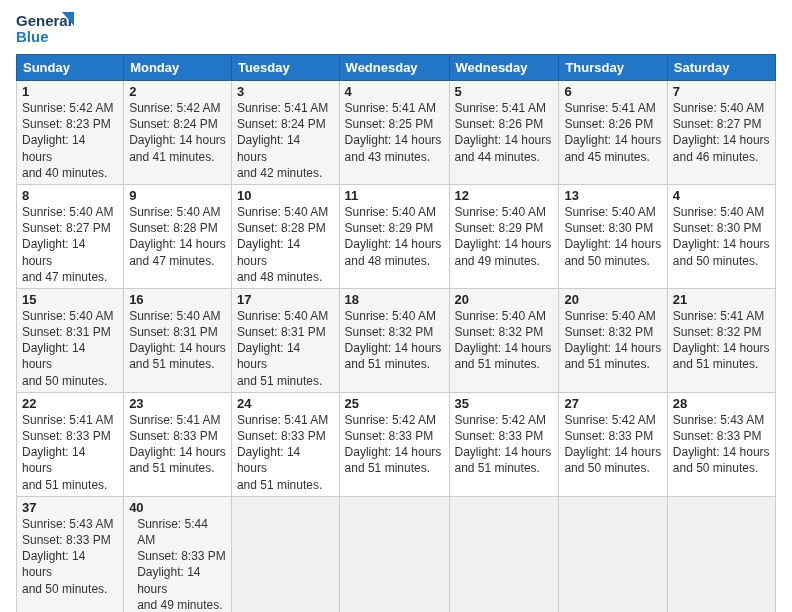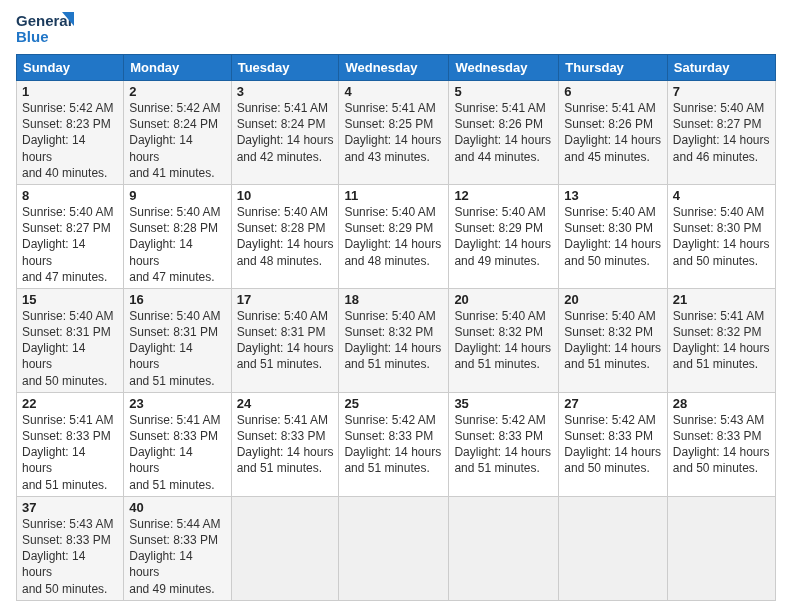--- a/index.html
+++ b/index.html
@@ -324,21 +324,21 @@
         <tr>
           <td>
             <span class="day-num">37</span>
             <div class="cell-text" style="white-space: pre-line;">Sunrise: 5:43 AM
 Sunset: 8:33 PM
 Daylight: 14 hours
 and 50 minutes.</div>
           </td>
           <td>
             <span class="day-num">40</span>
-            <div class="cell-text" style="white-space: pre-line;">Sunrise: 5:44 AM
+            <div class="cell-text" style="white-space: pre-line; margin-left: 8px;">Sunrise: 5:44 AM
 Sunset: 8:33 PM
 Daylight: 14 hours
 and 49 minutes.</div>
           </td>
           <td class="empty"></td>
           <td class="empty"></td>
           <td class="empty"></td>
           <td class="empty"></td>
           <td class="empty"></td>
         </tr>

